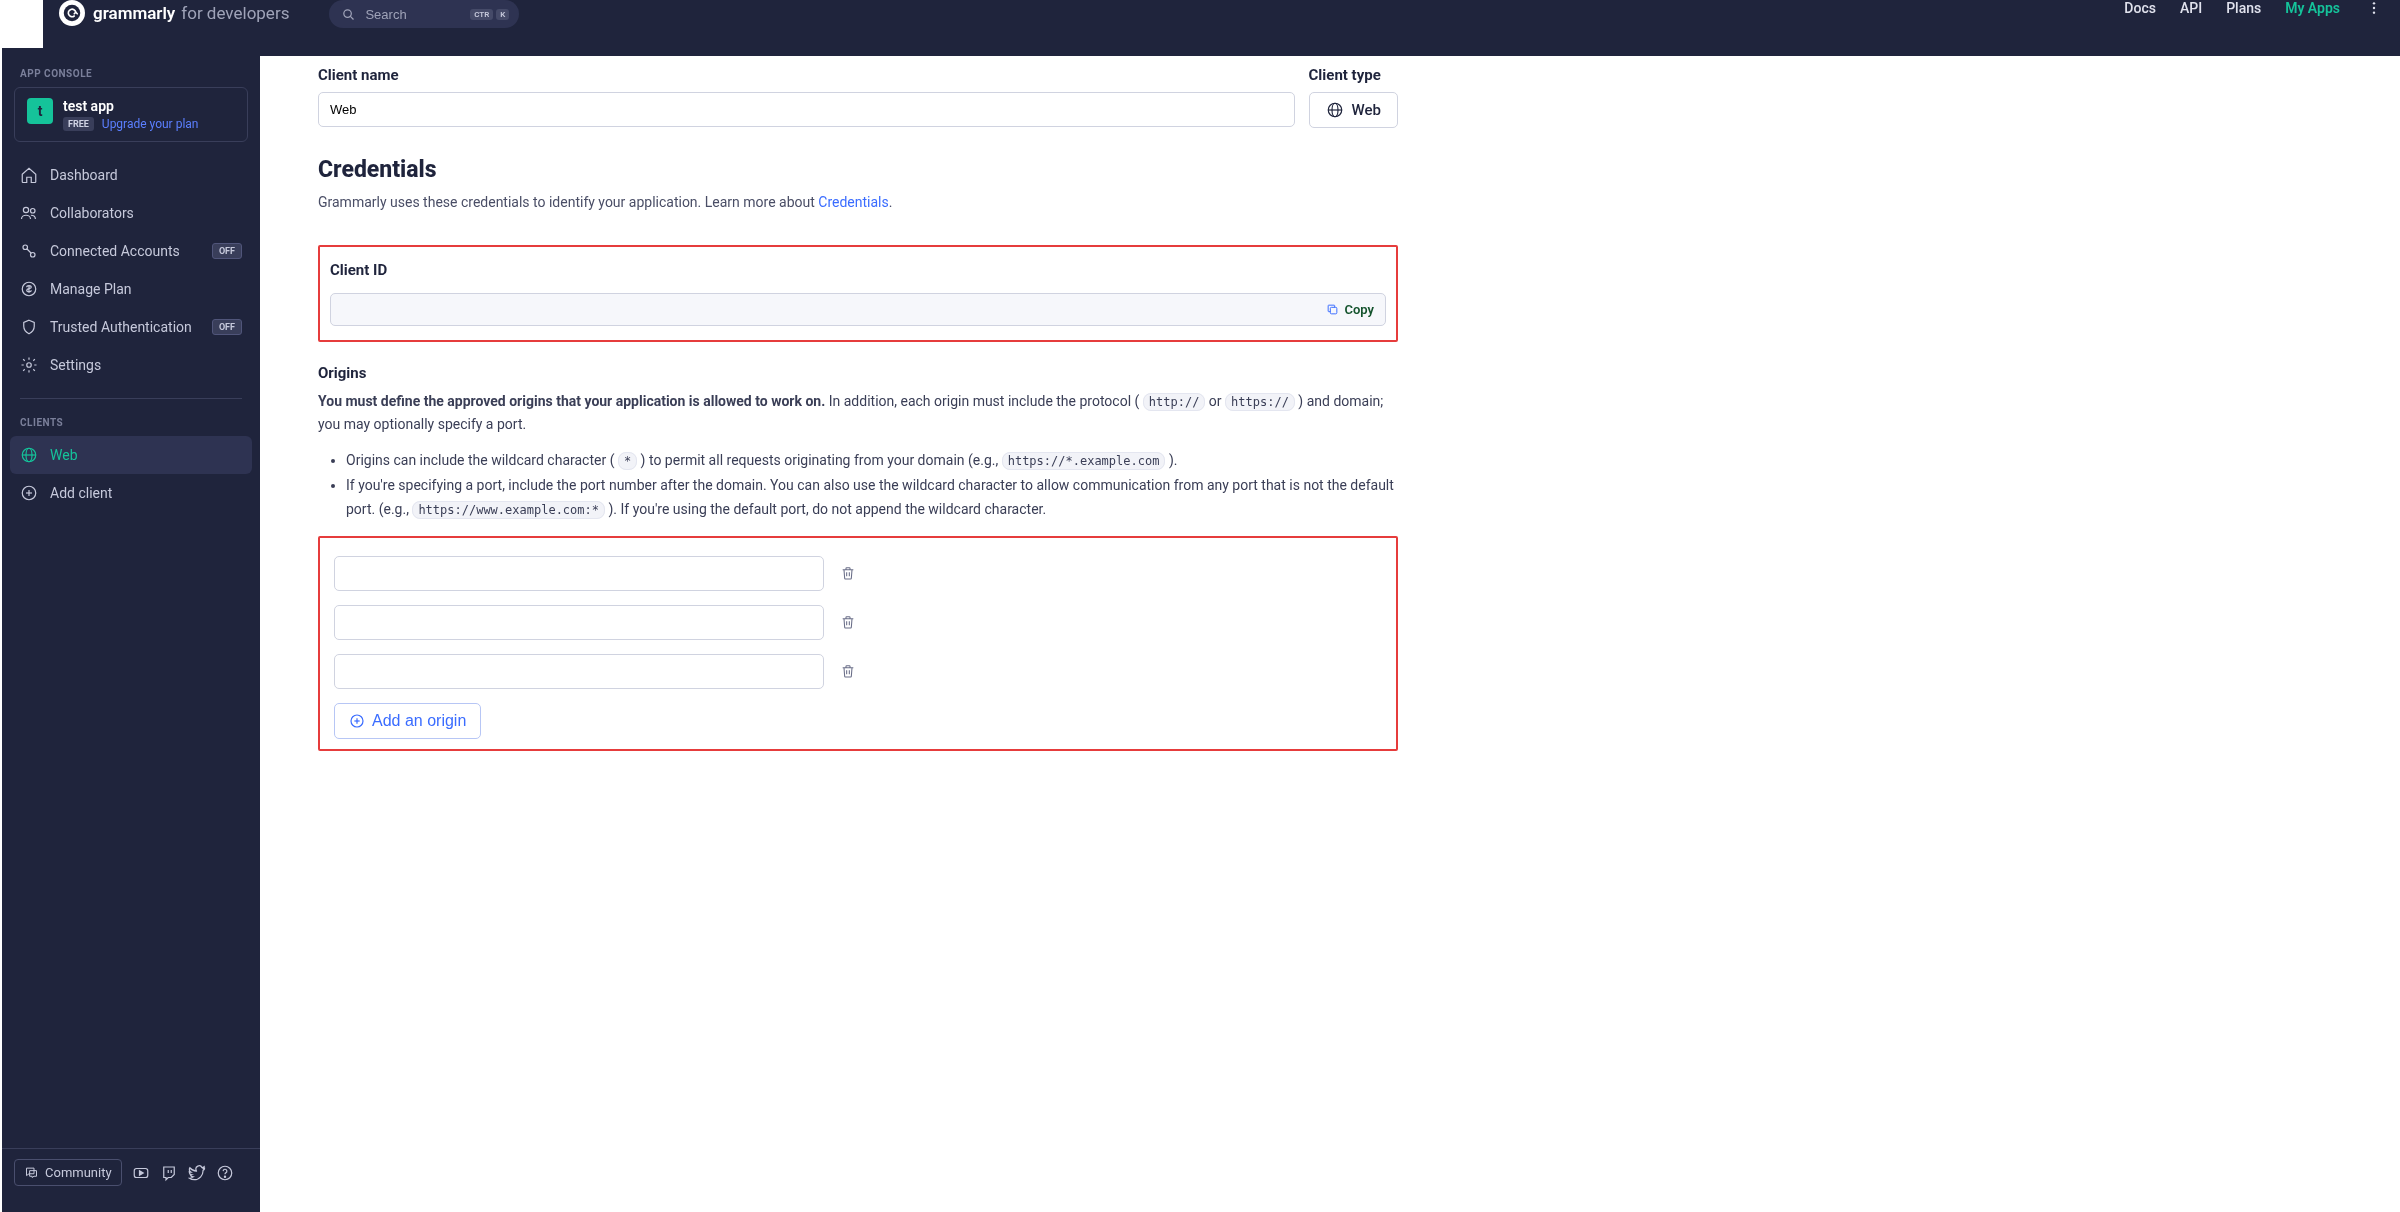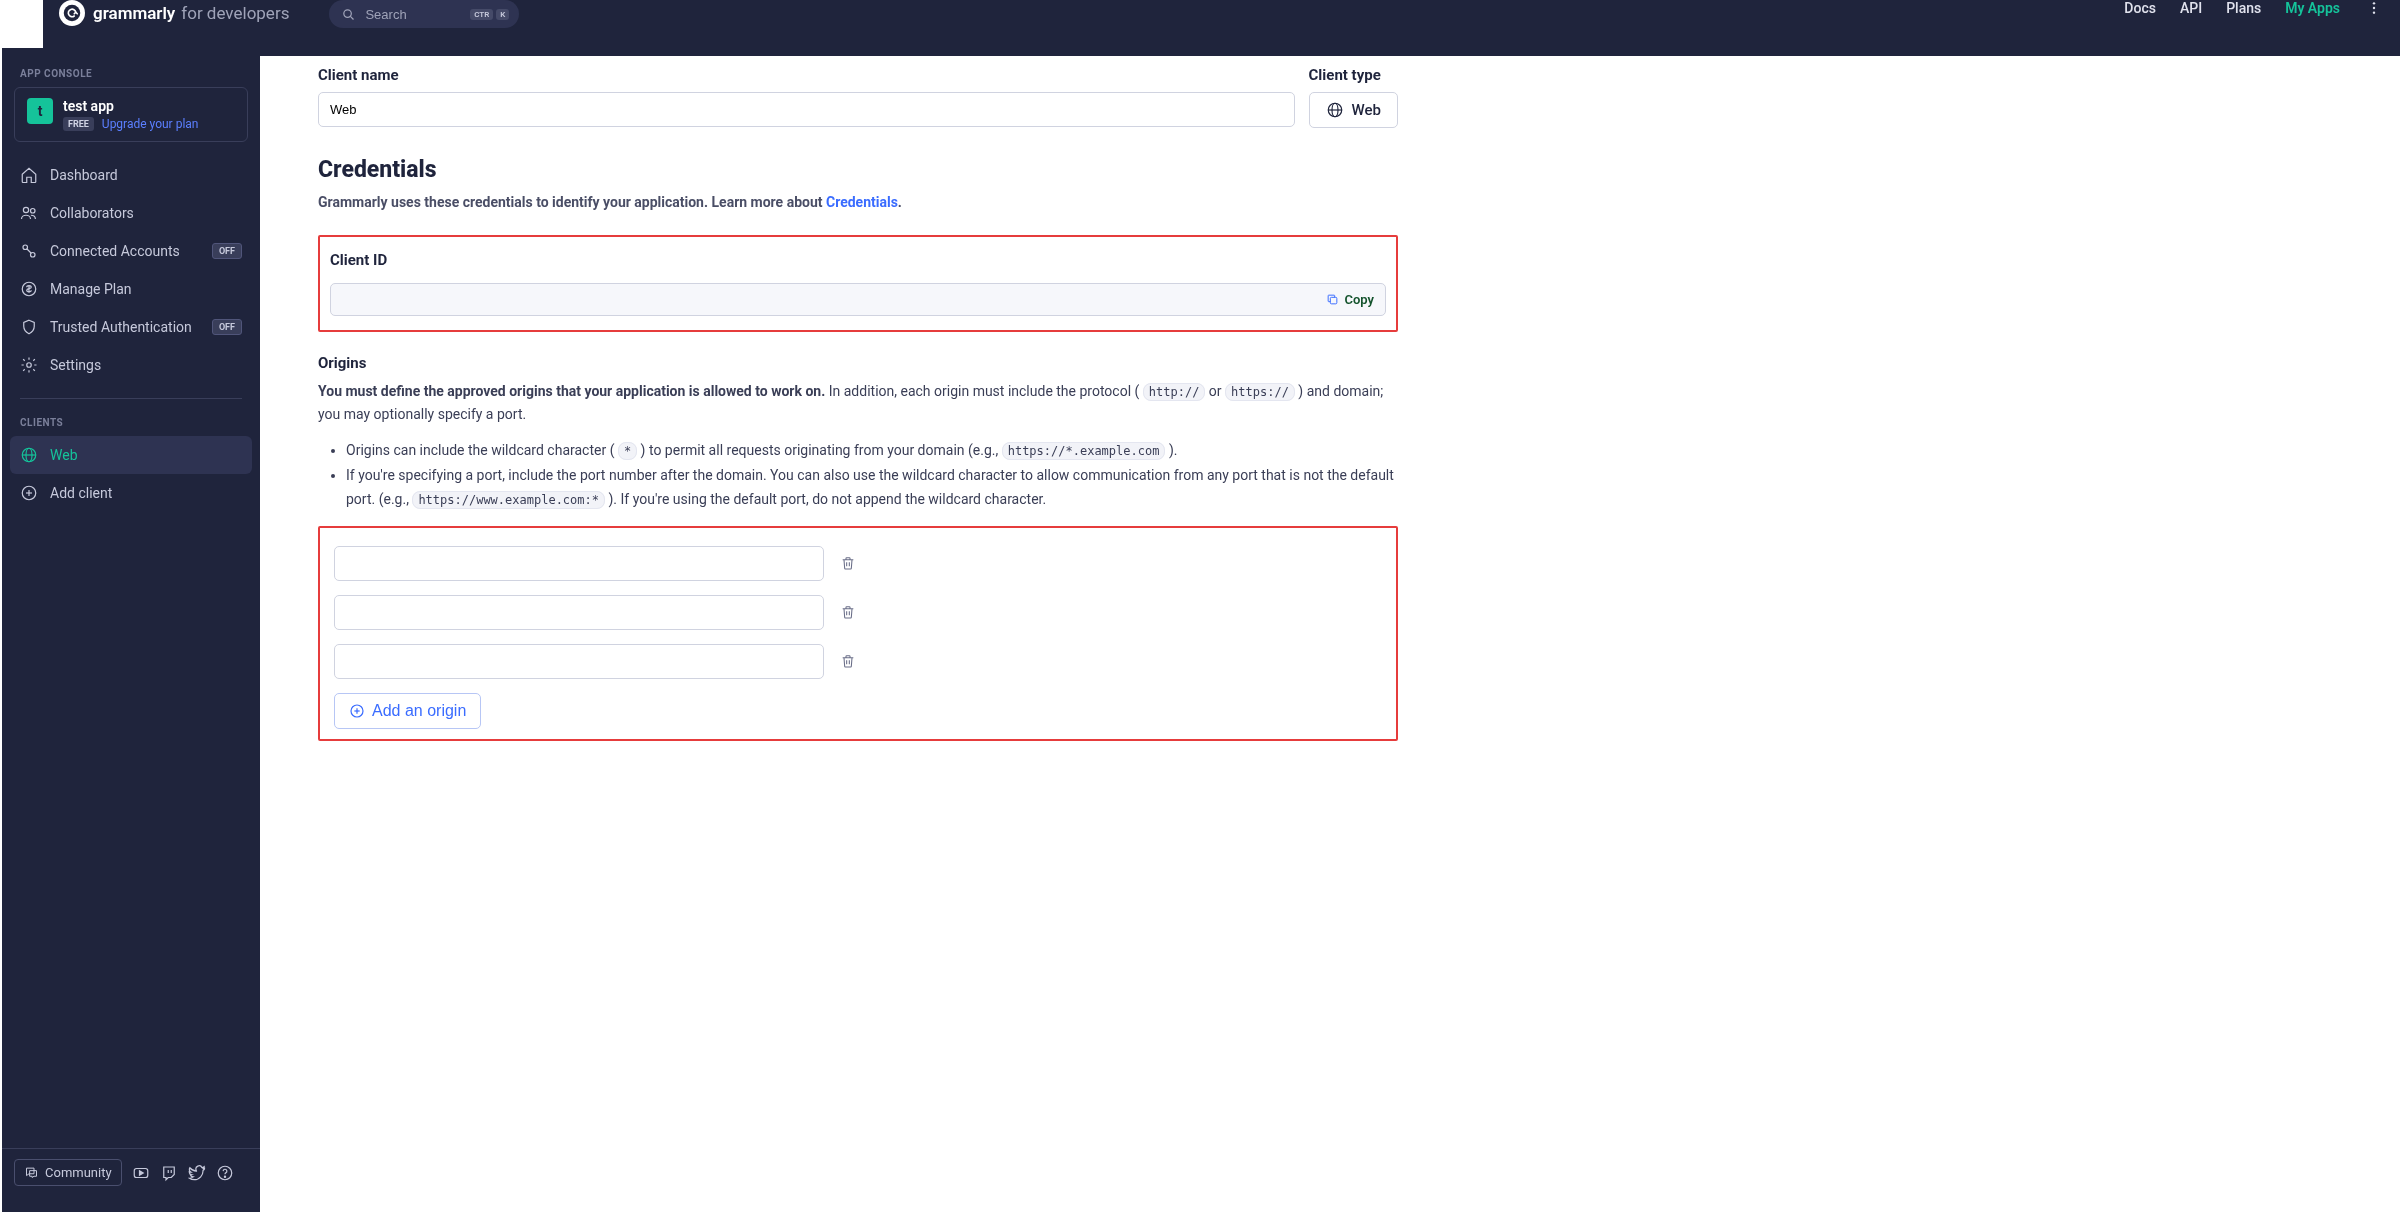--- a/index.html
+++ b/index.html
@@ -38,21 +38,21 @@
 .foot-icon { width: 18px; height: 18px; color: #c6c9db; }
 .main { margin-left: 258px; flex: 1; padding: 18px 60px 40px 60px; max-width: 1200px; }
 .row { display: flex; gap: 14px; margin-bottom: 28px; }
 .field-group { display: flex; flex-direction: column; gap: 8px; }
 .field-group.grow { flex: 1; }
 .field-label { font-size: 15px; font-weight: 700; }
 .text-input { border: 1px solid #d0d3e0; border-radius: 5px; padding: 9px 11px; font-size: 13px; width: 100%; }
 .type-box { border: 1px solid #d0d3e0; border-radius: 5px; padding: 8px 16px; display: flex; align-items: center; gap: 8px; font-size: 15px; font-weight: 500; }
 h2 { font-size: 23px; font-weight: 800; margin-bottom: 8px; }
 h3 { font-size: 15px; font-weight: 700; margin-bottom: 8px; }
-.desc { font-size: 14px; color: #4a4e66; line-height: 1.6; margin-bottom: 22px; font-weight: bold; }
+.desc { font-size: 14px; color: #4a4e66; line-height: 1.6; margin-bottom: 32px; }
 .desc a { color: #3a6cff; text-decoration: none; }
 .highlight-box { border: 2px solid #e63c3c; border-radius: 2px; padding: 14px 10px 14px 10px; margin-bottom: 22px; }
 .copy-field { border: 1px solid #d0d3e0; background: #f6f7fb; border-radius: 5px; padding: 8px 11px; display: flex; align-items: center; }
 .copy-btn { margin-left: auto; color: #14532d; font-size: 13px; font-weight: 600; display: flex; align-items: center; gap: 5px; cursor: pointer; }
 .origins-text { font-size: 14px; line-height: 1.65; color: #3a3e56; margin-bottom: 12px; }
 .origins-text b { font-weight: 700; }
 code { background: #f2f3f8; border: 1px solid #e4e6f0; border-radius: 8px; padding: 1px 5px; font-family: Menlo, Consolas, monospace; font-size: 12px; }
 ul.origins-list { padding-left: 28px; margin-bottom: 14px; }
 ul.origins-list li { font-size: 14px; line-height: 1.7; color: #3a3e56; margin-bottom: 2px; }
 .origins-box { border: 2px solid #e63c3c; border-radius: 2px; padding: 18px 10px 10px 14px; }

